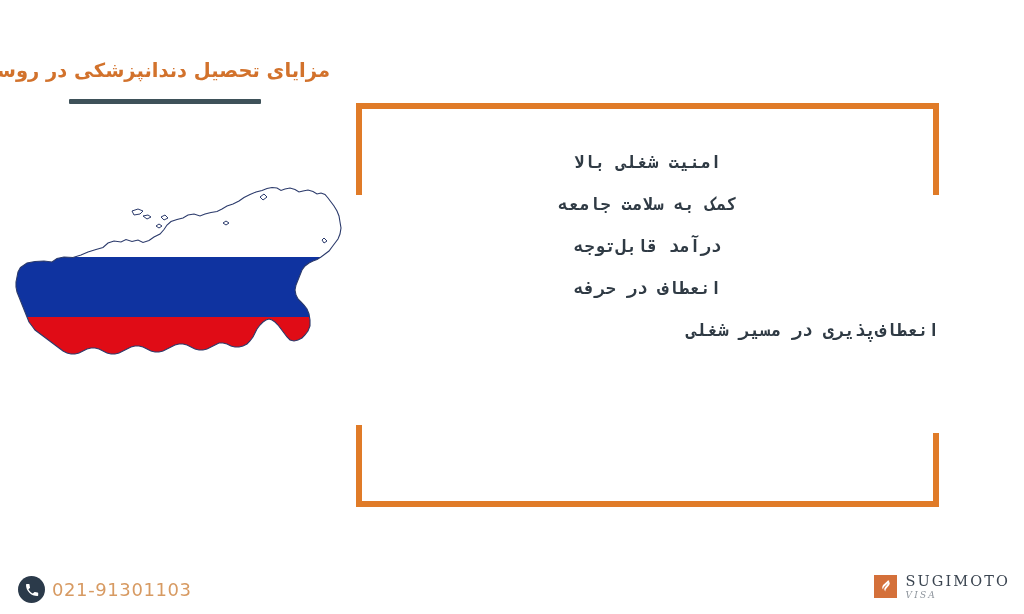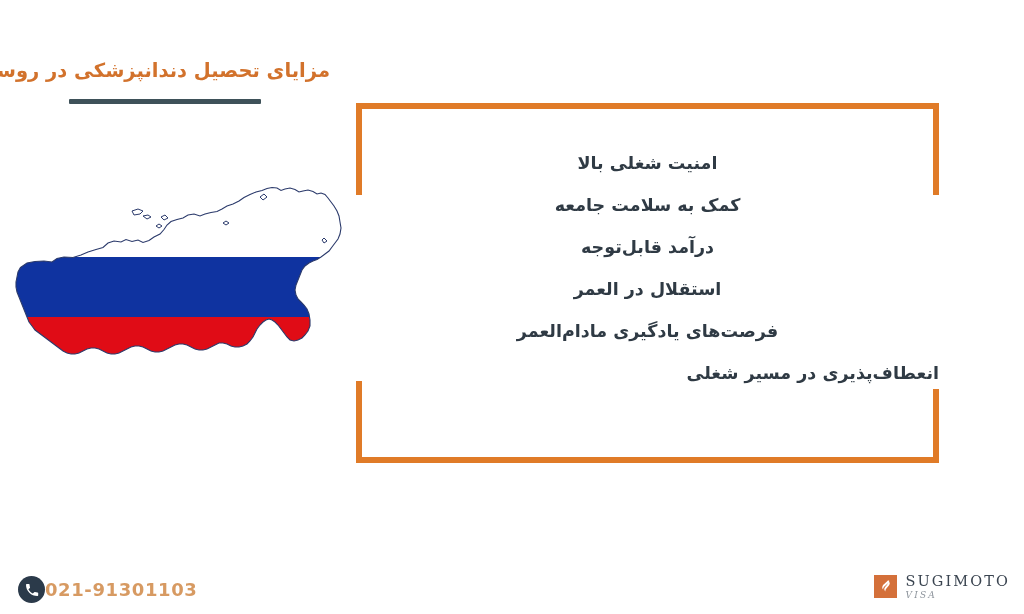--- a/index.html
+++ b/index.html
@@ -61,21 +61,22 @@
     width: 100%;
     height: 100%;
   }
 
   
   .frame {
     position: absolute;
     left: 356px;
     top: 103px;
     width: 583px;
-    height: 360px;
+    height: 404px;
+    font-family: Liberation Mono, monospace;
   }
   .frame-edge {
     position: absolute;
     background: #E07B28;
   }
   .frame-top {
     left: 0; top: 0; width: 583px; height: 6px;
   }
   .frame-bottom {
     left: 0; bottom: 0; width: 583px; height: 6px;
@@ -129,24 +130,24 @@
     height: 27px;
     border-radius: 50%;
     background: #2B3A4A;
     display: flex;
     align-items: center;
     justify-content: center;
     flex: 0 0 auto;
   }
   .phone-badge svg { display: block; }
   .phone-number {
-    margin-left: 0;
+    margin-left: 7px;
     color: #D79A62;
     font-size: 18px;
-    font-weight: bold;
+    font-weight: normal;
     letter-spacing: 0.6px;
     font-family: "DejaVu Sans", "Liberation Sans", sans-serif;
   }
 
   .footer-logo {
     position: absolute;
     right: 14px;
     bottom: 14px;
     display: flex;
     align-items: center;
@@ -267,22 +268,21 @@
     <span class="frame-edge frame-bottom"></span>
     <span class="frame-edge frame-left-top"></span>
     <span class="frame-edge frame-left-bottom"></span>
     <span class="frame-edge frame-right-top"></span>
     <span class="frame-edge frame-right-bottom"></span>
 
     <ul class="benefit-list">
       <li class="benefit-item">امنیت شغلی بالا</li>
       <li class="benefit-item">کمک به سلامت جامعه</li>
       <li class="benefit-item">درآمد قابل‌توجه</li>
-      <li class="benefit-item">استقلال در العمر</li>
-      <li class="benefit-item">فرصت‌های یادگیری مادام‌العمر</li>
+      <li class="benefit-item">انعطاف در حرفه</li>
       <li class="benefit-item">انعطاف‌پذیری در مسیر شغلی</li>
     </ul>
   </div>
 
   <div class="footer-phone">
     <span class="phone-badge">
       <svg width="16" height="16" viewBox="0 0 24 24" aria-hidden="true">
         <path fill="#FFFFFF" d="M6.6 10.8c1.4 2.8 3.8 5.2 6.6 6.6l2.2-2.2c.3-.3.7-.4 1.1-.2 1.2.4 2.5.6 3.8.6.6 0 1 .4 1 1V20c0 .6-.4 1-1 1C10.6 21 3 13.4 3 4c0-.6.4-1 1-1h3.4c.6 0 1 .4 1 1 0 1.3.2 2.6.6 3.8.1.4 0 .8-.2 1.1l-2.2 2z"></path>
       </svg>
     </span>

